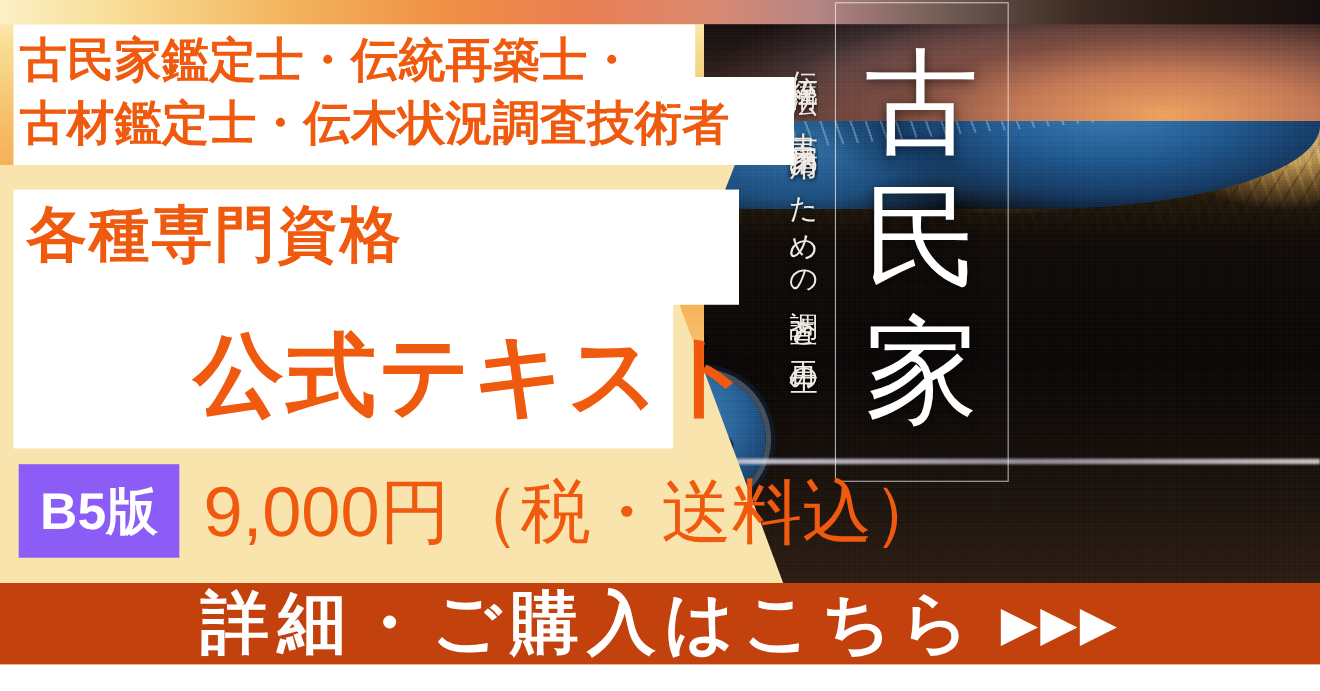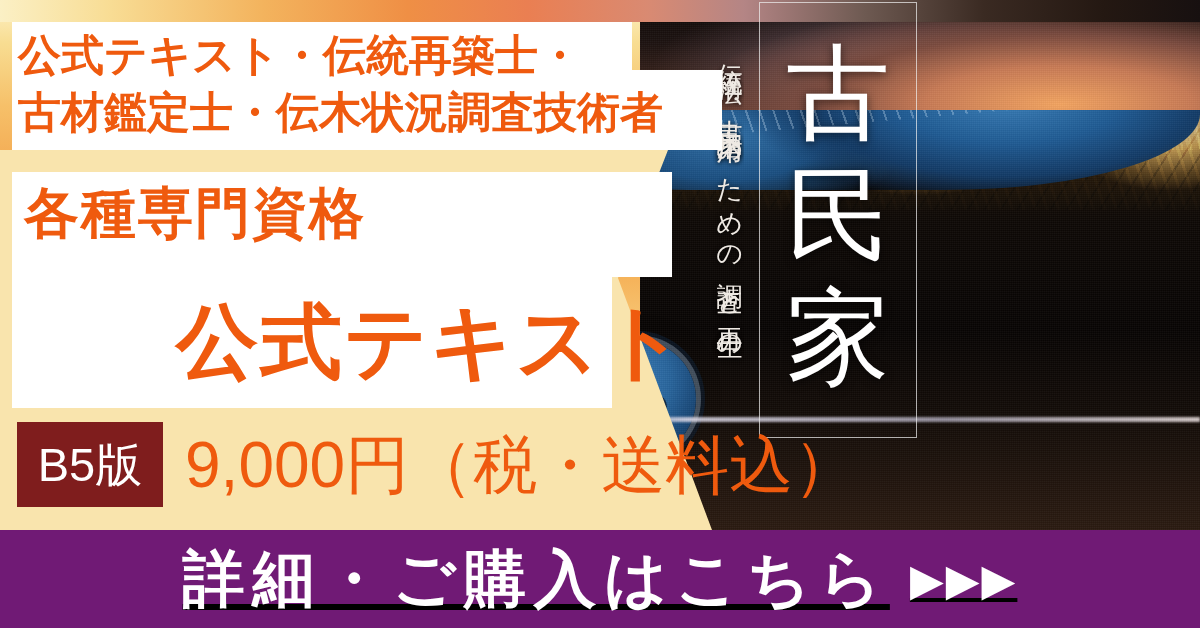--- a/index.html
+++ b/index.html
@@ -176,33 +176,33 @@
     letter-spacing:2px; white-space:nowrap;
   }
   .big-line2 {
     position:absolute; left:176px; top:286px;
     color:#ef5a0e; font-size:82px; font-weight:700; line-height:1;
     letter-spacing:2px; white-space:nowrap;margin-top:15px;
   }
 
   .price-row { position:absolute; left:17px; top:422px; display:flex; align-items:center; }
   .badge {
-    width:146px; height:85px; background:#7f1d1d; color:#ffffff;
+    width:146px; height:85px; background:#8b5cf6; color:#ffffff;
     display:flex; align-items:center; justify-content:center;
-    font-size:47px; font-weight:400; letter-spacing:0px; line-height:1;
+    font-size:47px; font-weight:700; letter-spacing:0px; line-height:1;
   }
   .price-text {
     margin-left:22px; color:#ef5a0e; font-size:64px; font-weight:400;
     letter-spacing:0px; line-height:1; white-space:nowrap;
   }
 
   
   .cta {
-    position:absolute; left:0; top:530px; width:1200px; height:98px;
-    background:#701a75; display:flex; align-items:center; justify-content:center;text-decoration:underline;
+    position:absolute; left:0; top:530px; width:1200px; height:74px;
+    background:#c2410c; display:flex; align-items:center; justify-content:center;
   }
   .cta-label {
     color:#ffffff; font-size:62px; font-weight:700; letter-spacing:8px;
     line-height:1; white-space:nowrap;
   }
   .cta-arrows {
     color:#ffffff; font-size:44px; line-height:1; letter-spacing:2px;
     margin-left:20px; margin-top:2px;
   }
 </style>
@@ -232,21 +232,21 @@
     <span>民</span>
     <span>家</span>
   </div>
 
   <div class="cream-shape"></div>
 
   <div class="white-top"></div>
   <div class="white-mid"></div>
 
   <div class="head-lines">
-    <div>公式テキスト・伝統再築士・</div>
+    <div>古民家鑑定士・伝統再築士・</div>
     <div>古材鑑定士・伝木状況調査技術者</div>
   </div>
 
   <div class="big-line1">各種専門資格</div>
   <div class="big-line2">公式テキスト</div>
 
   <div class="price-row">
     <div class="badge">B5版</div>
     <div class="price-text">9,000円（税・送料込）</div>
   </div>

